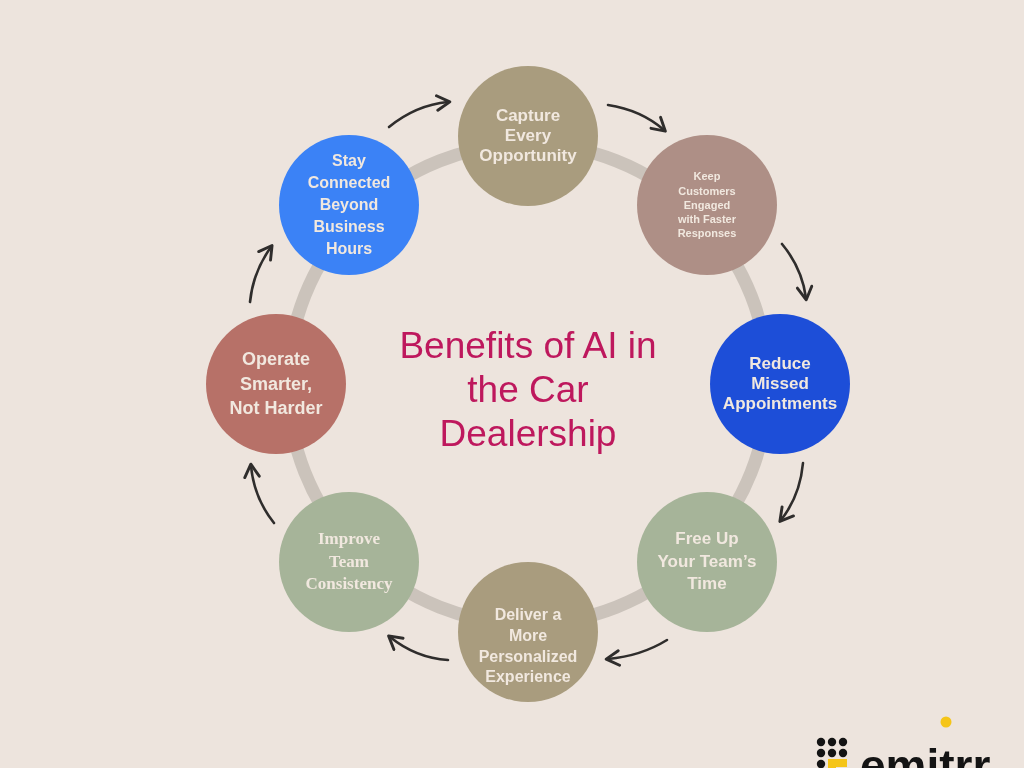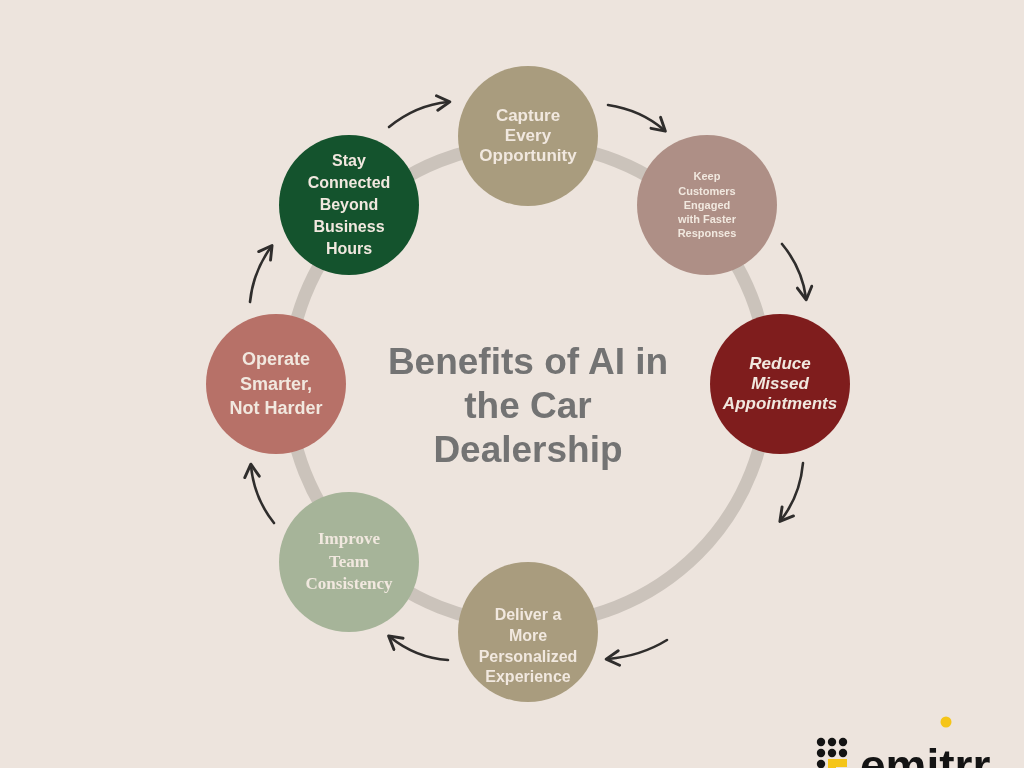--- a/index.html
+++ b/index.html
@@ -23,26 +23,25 @@
   }
   .node span {
     display: block;
     line-height: 1.18;
     white-space: pre-line;
   }
   .title {
     position: absolute;
     left: 352px; top: 324px; width: 320px;
     text-align: center;
-    color: #737373;
-    font-weight: bold;
+    color: #be185d;
+    font-weight: normal;
     font-size: 37px;
     line-height: 44px;
     white-space: pre-line;
-    margin-top: 16px;
   }
   .logo {
     position: absolute;
     left: 800px; top: 722px;
     display: flex; align-items: center;
   }
   .logo-mark { width: 36px; height: 40px; position: relative; margin-right: 8px; }
   .logo-text {
     font-size: 46px; font-weight: bold; color: #141414;
     letter-spacing: 0px; line-height: 46px;
@@ -78,42 +77,47 @@
 Every
 Opportunity</span>
   </div>
   <div class="node" style="left:621px;top:135px;background:#ae8f86;">
     <span style="font-size:11px;line-height:1.3;">Keep
 Customers
 Engaged
 with Faster
 Responses</span>
   </div>
-  <div class="node" style="left:694px;top:314px;background:#7f1d1d;font-style:italic;">
+  <div class="node" style="left:694px;top:314px;background:#1d4ed8;">
     <span style="font-size:17px;">Reduce
 Missed
 Appointments</span>
+  </div>
+  <div class="node" style="left:621px;top:492px;background:#a6b499;">
+    <span style="font-size:17px;line-height:1.35;">Free Up
+Your Team’s
+Time</span>
   </div>
   <div class="node" style="left:442px;top:562px;background:#a99c7e;">
     <span style="font-size:16px;line-height:1.3;margin-top:29px;">Deliver a
 More
 Personalized
 Experience</span>
   </div>
   <div class="node" style="left:263px;top:492px;background:#a6b499;">
     <span style="font-size:17px;line-height:1.35;font-family:Liberation Serif, serif;">Improve
 Team
 Consistency</span>
   </div>
   <div class="node" style="left:190px;top:314px;background:#b77168;">
     <span style="font-size:18px;line-height:1.38;">Operate
 Smarter,
 Not Harder</span>
   </div>
-  <div class="node" style="left:263px;top:135px;background:#14532d;">
+  <div class="node" style="left:263px;top:135px;background:#3b82f6;">
     <span style="font-size:16px;line-height:1.38;">Stay
 Connected
 Beyond
 Business
 Hours</span>
   </div>
 
   <div class="title">Benefits of AI in
 the Car
 Dealership</div>

